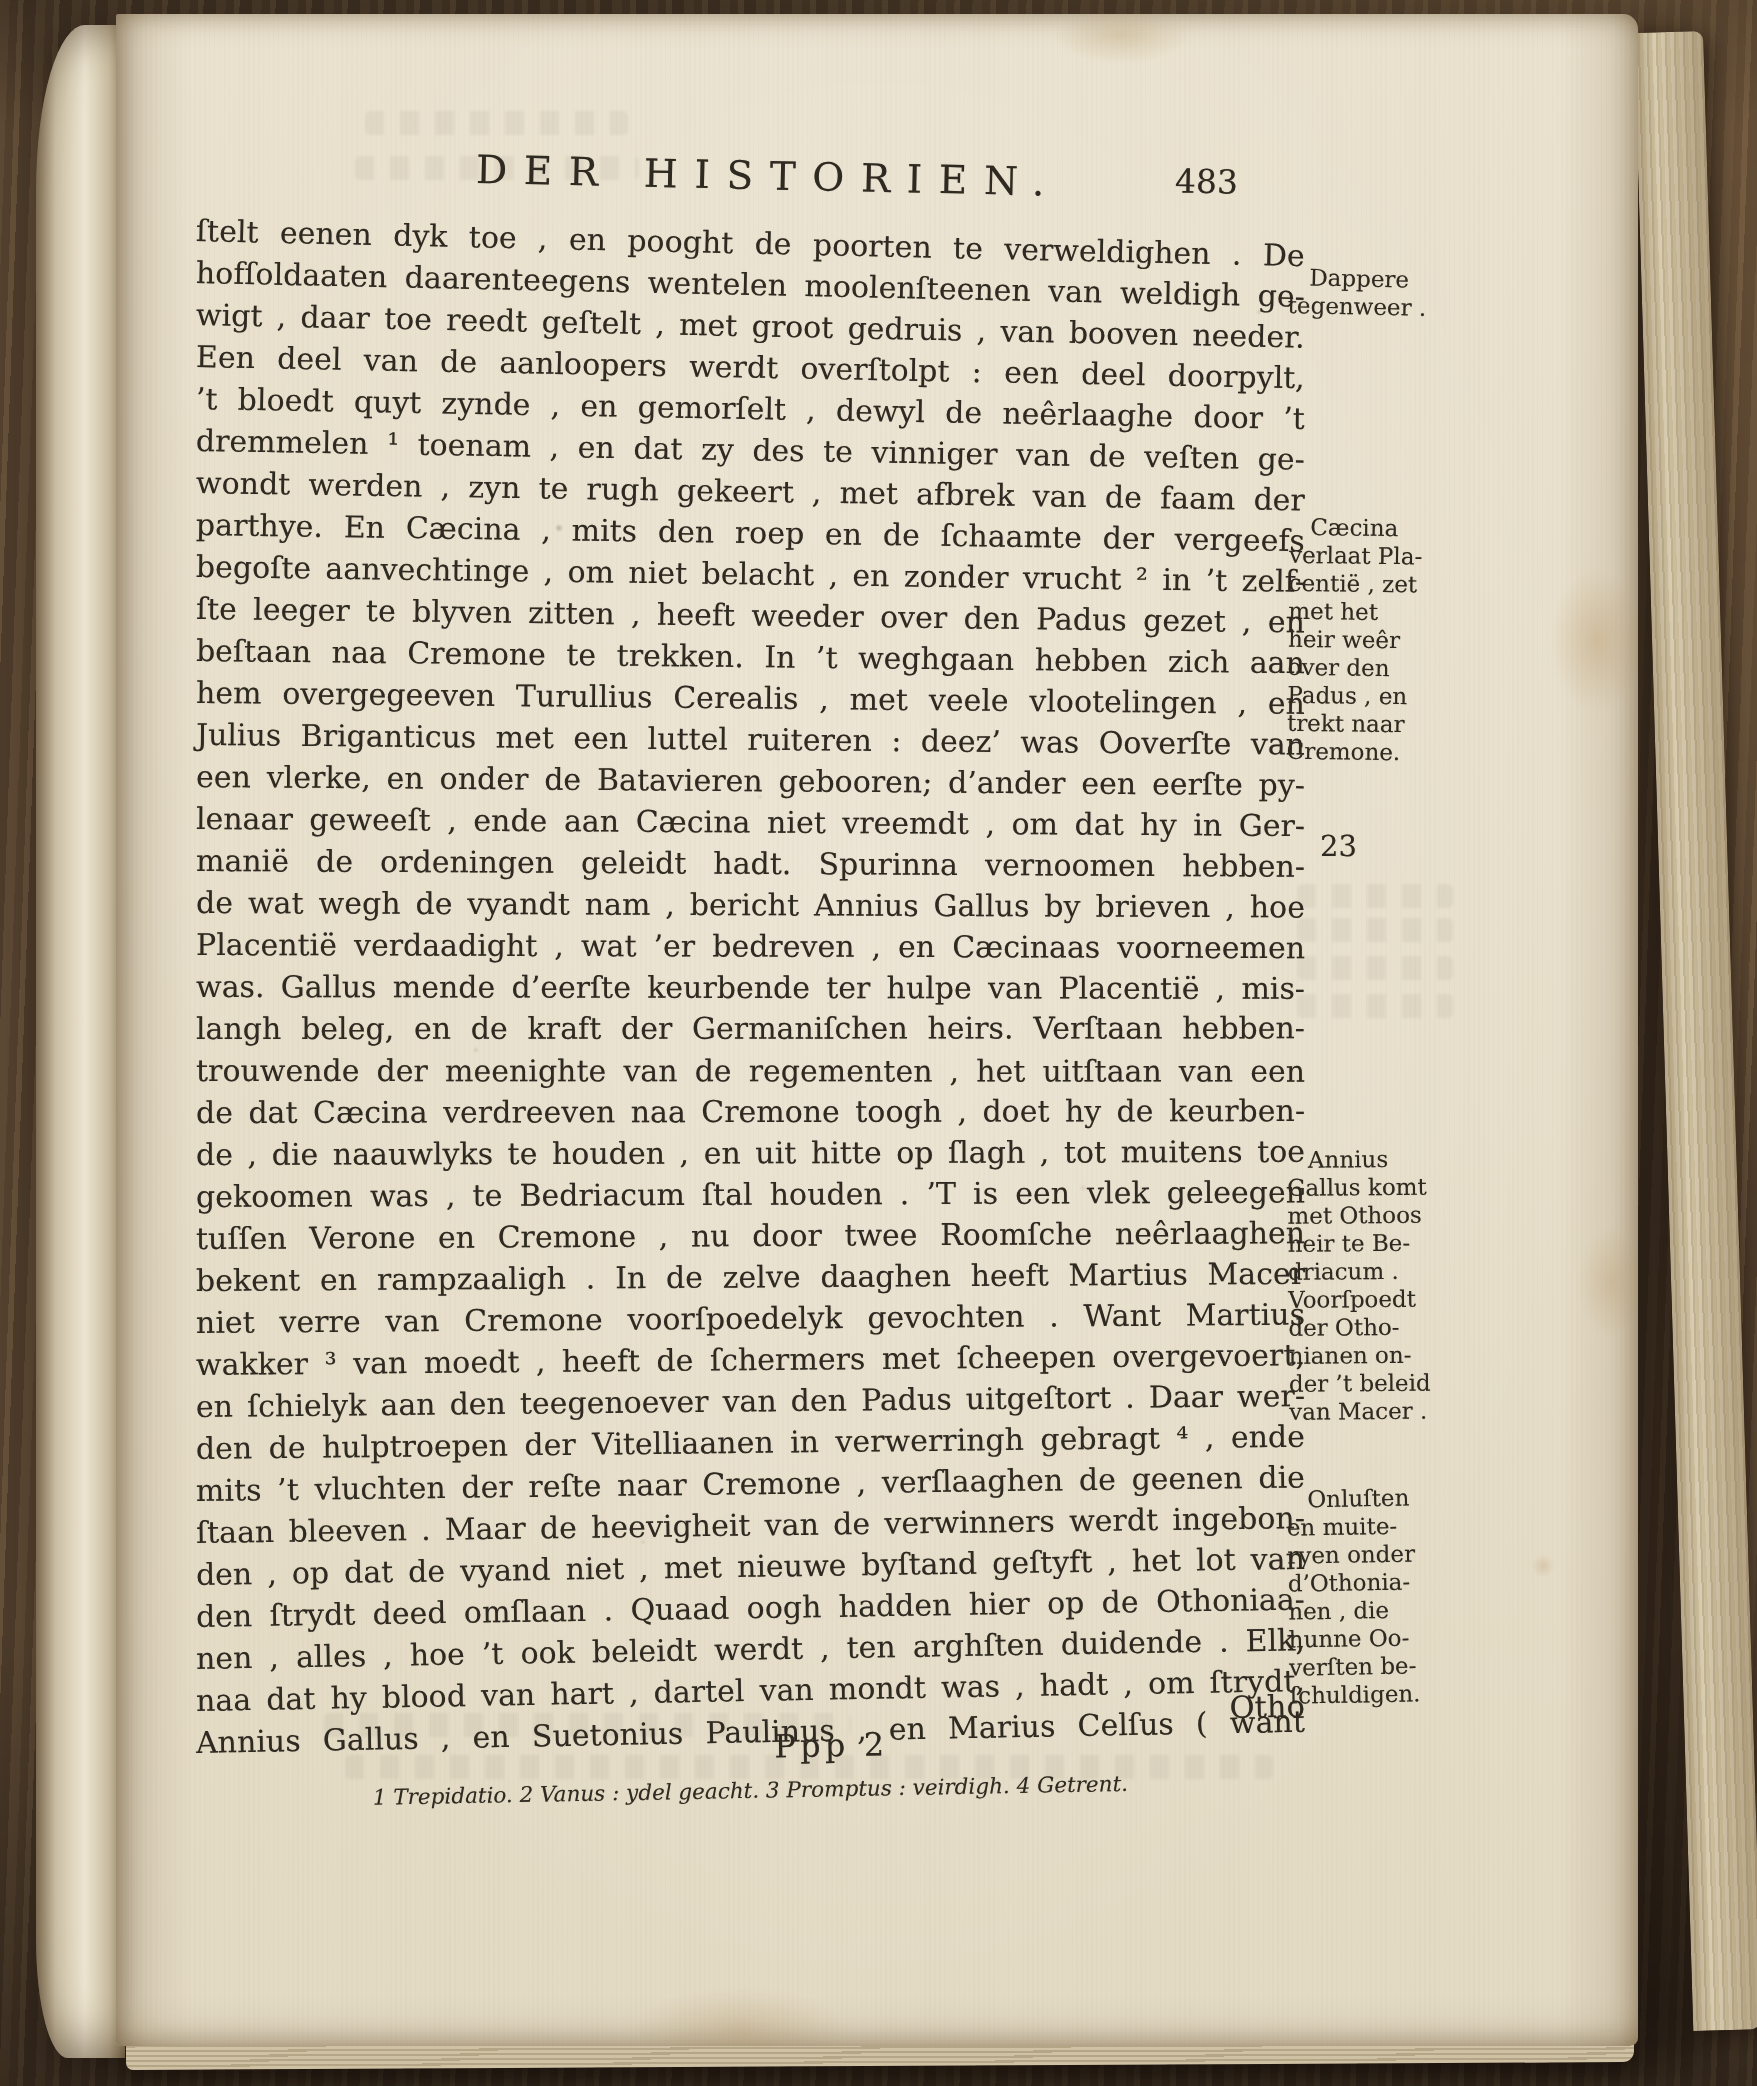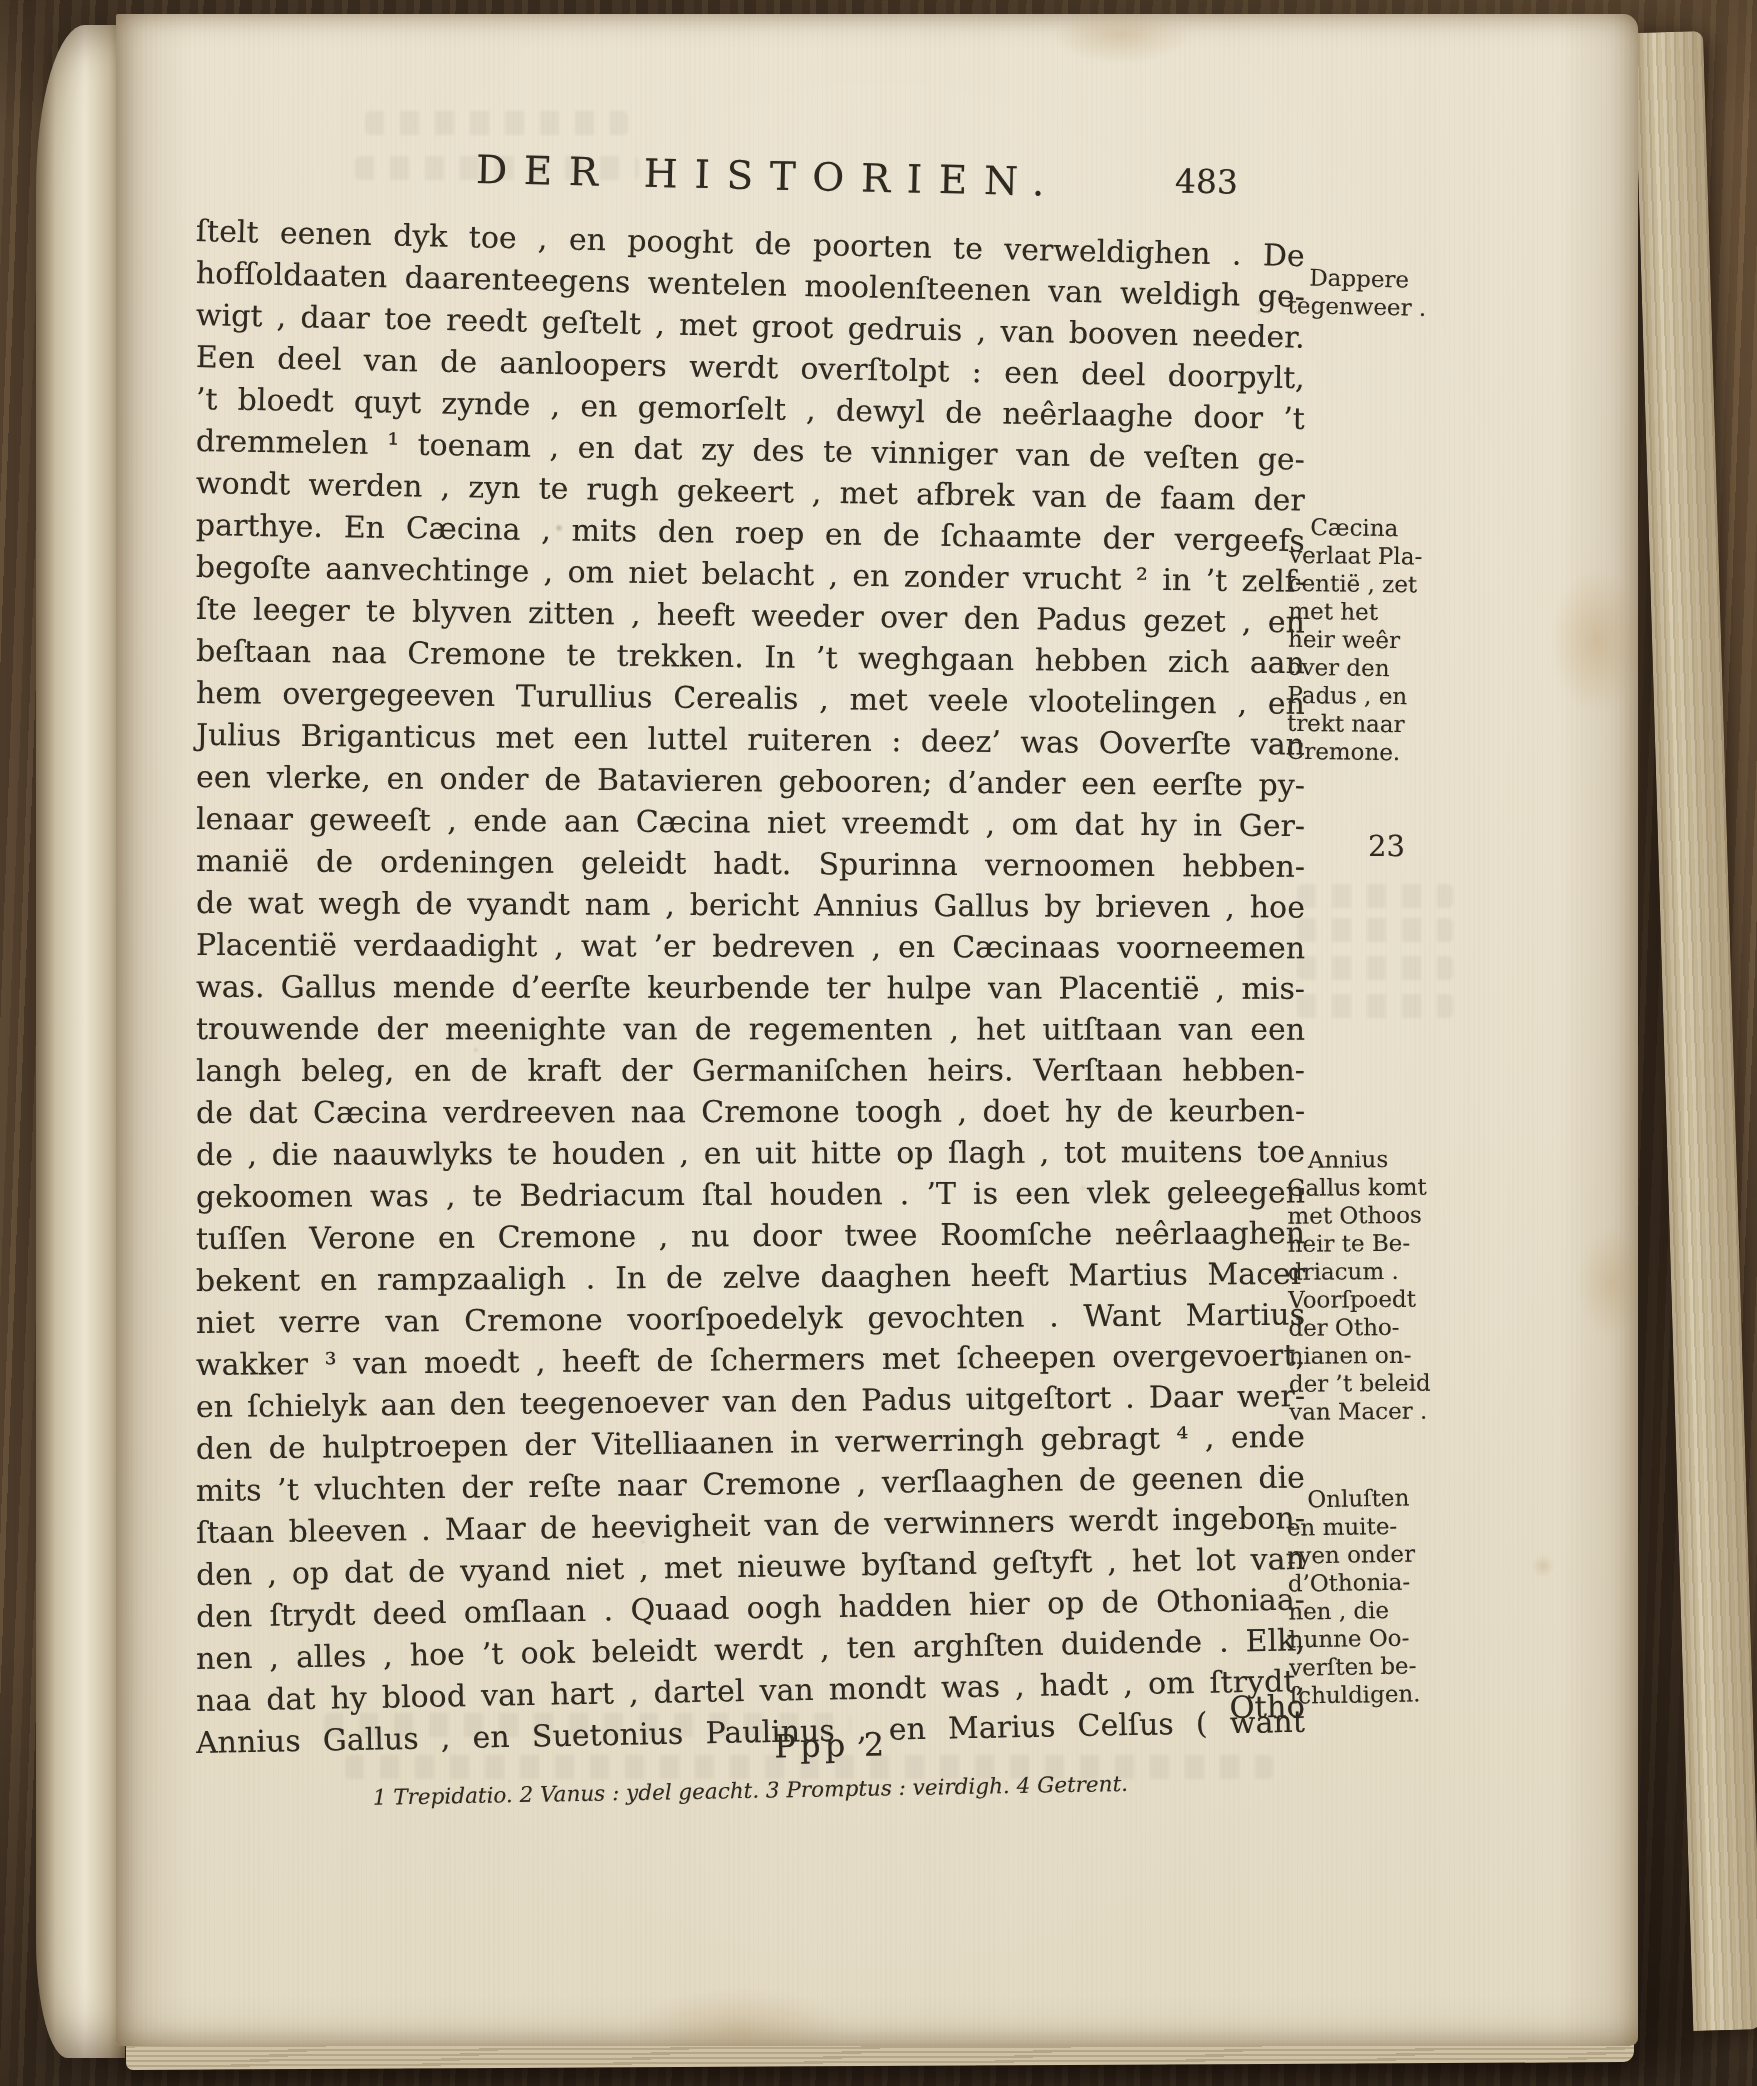--- a/index.html
+++ b/index.html
@@ -90,21 +90,21 @@
   .tline{height:42px;line-height:42px;text-align:justify;text-align-last:justify;
     transform-origin:0 50%;}
 
   .margin-notes{position:absolute;left:0;top:0;width:100%;height:100%;pointer-events:none;}
   .mnote{position:absolute;left:1172px;width:194px;font-size:23px;line-height:28px;}
   .mnote > div:first-child{padding-left:21px;}
   .mn0{top:251px;transform:rotate(1.15deg);}
   .mn1{top:500px;transform:rotate(.7deg);}
   .mn3{top:1131px;transform:rotate(-.5deg);}
   .mn4{top:1470px;transform:rotate(-.95deg);}
-  .section-number{position:absolute;left:1204px;top:815px;font-size:29px;transform:rotate(.2deg);margin-left:48px;}
+  .section-number{position:absolute;left:1204px;top:815px;font-size:29px;transform:rotate(.2deg);}
 
   .catchword-row{position:absolute;left:80px;top:1695px;width:1109px;text-align:right;
     font-size:30.5px;transform:rotate(-1.05deg);transform-origin:0 50%;}
   .signature-row{position:absolute;left:80px;top:1724px;width:1109px;text-align:center;
     font-size:32px;transform:rotate(-1.05deg);transform-origin:0 50%;}
   .signature-row span{display:inline-block;transform:translateX(81px);letter-spacing:4.2px;}
   .footnote-row{position:absolute;left:80px;top:1774px;width:1109px;text-align:center;
     font-size:21.5px;font-style:italic;transform:rotate(-1.05deg);transform-origin:0 50%;}
 </style>
 </head>
@@ -143,22 +143,22 @@
         <div class="tline" style="transform: rotate(0.7deg);">ſte leeger te blyven zitten , heeft weeder over den Padus gezet , en</div>
         <div class="tline" style="transform: rotate(0.633deg);">beſtaan naa Cremone te trekken. In ’t weghgaan hebben zich aan</div>
         <div class="tline" style="transform: rotate(0.566deg);">hem overgegeeven Turullius Cerealis , met veele vlootelingen , en</div>
         <div class="tline" style="transform: rotate(0.5deg);">Julius Briganticus met een luttel ruiteren : deez’ was Ooverſte van</div>
         <div class="tline" style="transform: rotate(0.433deg);">een vlerke, en onder de Batavieren gebooren; d’ander een eerſte py-</div>
         <div class="tline" style="transform: rotate(0.366deg);">lenaar geweeſt , ende aan Cæcina niet vreemdt , om dat hy in Ger-</div>
         <div class="tline" style="transform: rotate(0.3deg);">manië de ordeningen geleidt hadt. Spurinna vernoomen hebben-</div>
         <div class="tline" style="transform: rotate(0.233deg);">de wat wegh de vyandt nam , bericht Annius Gallus by brieven , hoe</div>
         <div class="tline" style="transform: rotate(0.166deg);">Placentië verdaadight , wat ’er bedreven , en Cæcinaas voorneemen</div>
         <div class="tline" style="transform: rotate(0.099deg);">was. Gallus mende d’eerſte keurbende ter hulpe van Placentië , mis-</div>
+        <div class="tline" style="transform: rotate(-0.034deg);">langh beleg, en de kraft der Germaniſchen heirs. Verſtaan hebben-</div>
         <div class="tline" style="transform: rotate(0.033deg);">trouwende der meenighte van de regementen , het uitſtaan van een</div>
-        <div class="tline" style="transform: rotate(-0.034deg);">langh beleg, en de kraft der Germaniſchen heirs. Verſtaan hebben-</div>
         <div class="tline" style="transform: rotate(-0.101deg);">de dat Cæcina verdreeven naa Cremone toogh , doet hy de keurben-</div>
         <div class="tline" style="transform: rotate(-0.167deg);">de , die naauwlyks te houden , en uit hitte op ſlagh , tot muitens toe</div>
         <div class="tline" style="transform: rotate(-0.234deg);">gekoomen was , te Bedriacum ſtal houden . ’T is een vlek geleegen</div>
         <div class="tline" style="transform: rotate(-0.301deg);">tuſſen Verone en Cremone , nu door twee Roomſche neêrlaaghen</div>
         <div class="tline" style="transform: rotate(-0.367deg);">bekent en rampzaaligh . In de zelve daaghen heeft Martius Macer</div>
         <div class="tline" style="transform: rotate(-0.434deg);">niet verre van Cremone voorſpoedelyk gevochten . Want Martius</div>
         <div class="tline" style="transform: rotate(-0.501deg);">wakker ³ van moedt , heeft de ſchermers met ſcheepen overgevoert,</div>
         <div class="tline" style="transform: rotate(-0.568deg);">en ſchielyk aan den teegenoever van den Padus uitgeſtort . Daar wer-</div>
         <div class="tline" style="transform: rotate(-0.634deg);">den de hulptroepen der Vitelliaanen in verwerringh gebragt ⁴ , ende</div>
         <div class="tline" style="transform: rotate(-0.701deg);">mits ’t vluchten der reſte naar Cremone , verſlaaghen de geenen die</div>

